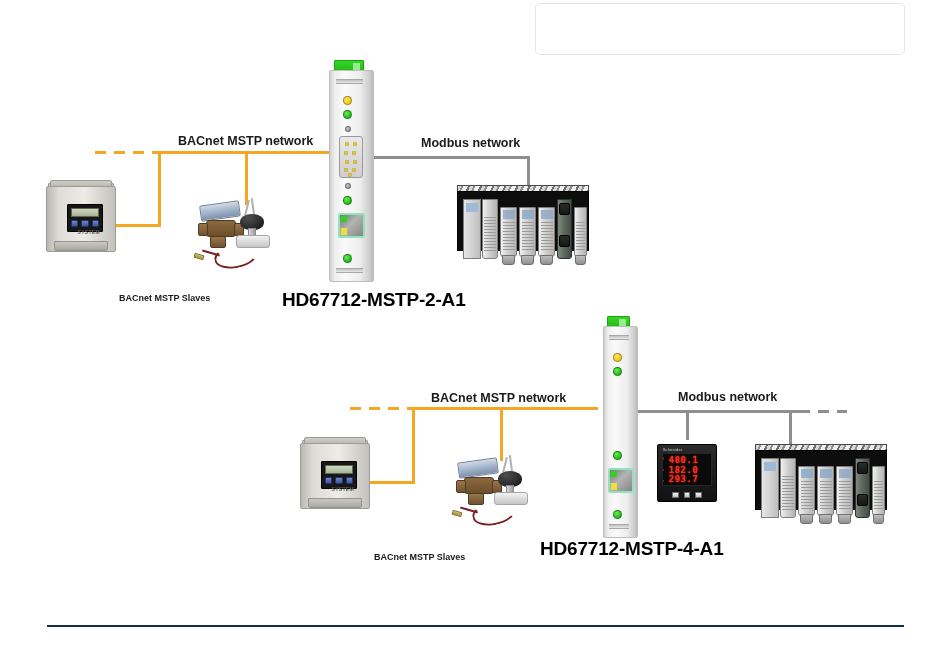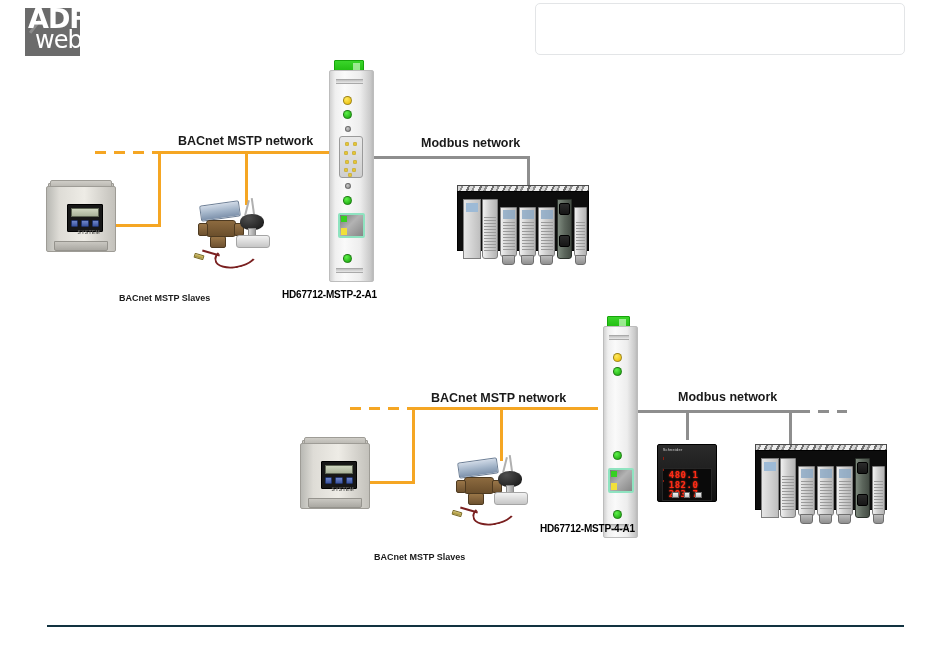--- a/index.html
+++ b/index.html
@@ -82,21 +82,21 @@
   }
   .slaves-label {
     position: absolute;
     font-size: 9px;
     font-weight: bold;
     color: #1a1a1a;
     white-space: nowrap;
   }
   .model-label {
     position: absolute;
-    font-size: 10px;
+    font-size: 19px;
     font-weight: bold;
     color: #000000;
     white-space: nowrap;
     letter-spacing: -0.2px;
   }
 
   
   .module { position: absolute; }
   .module .body {
     position: absolute; left: 0; top: 10px;
@@ -334,21 +334,20 @@
     position: absolute; inset: 0;
     background: linear-gradient(to bottom,#2b2b2b,#111111);
     border: 1px solid #000;
     border-radius: 2px;
   }
   .pm-screen {
     position: absolute; left: 7%; top: 14%;
     width: 86%; height: 60%;
     background: #0a0a0a;
     border: 1px solid #262626;
-    margin-top: 15px;
   }
   .pm-row {
     position: absolute; left: 12%;
     width: 78%; height: 26%;
     color: #ff2b16;
     font-family: "DejaVu Sans Mono", monospace;
     font-size: 9px;
     font-weight: bold;
     letter-spacing: .5px;
     line-height: 1;
@@ -377,25 +376,20 @@
     margin: 0;
     border: none;
     border-top: 2px solid #123240;
   }
 </style>
 </head>
 <body>
 
 <div id="page">
 
-  <div class="logo">
-    <div class="slash"></div>
-    <div class="l1">ADF</div>
-    <div class="l2">web</div>
-  </div>
 
   <div class="header-box"></div>
 
   <div class="dashline orange-d" style="left:95px; top:151px; width:62px;"></div>
   <div class="hline orange" style="left:156px; top:151px; width:186px;"></div>
 
   <div class="vline orange" style="left:158px; top:151px; height:76px;"></div>
   <div class="hline orange" style="left:116px; top:224px; width:44px;"></div>
 
   <div class="vline orange" style="left:245px; top:151px; height:54px;"></div>
@@ -613,17 +607,17 @@
     <div class="plc-mod darkmod" style="left:100px; top:14px; width:15px; height:60px;"></div>
     <div class="plc-dsub" style="left:102px; top:18px; width:11px; height:12px;"></div>
     <div class="plc-dsub" style="left:102px; top:50px; width:11px; height:12px;"></div>
     <div class="plc-mod" style="left:117px; top:22px; width:13px; height:50px;">
         <div class="grill"></div>
       </div>
     <div class="plc-foot" style="left:118px; width:11px; height:10px;"></div>
   </div>
 
   <div class="slaves-label" style="left:374px; top:552px;">BACnet MSTP Slaves</div>
-  <div class="model-label" style="left:540px; top:523px;">HD67712-MSTP-4-A1</div>
+  <div class="model-label" style="left:540px; top:538px;">HD67712-MSTP-4-A1</div>
 
   <hr class="footer-rule">
 
 </div>
 
 </body></html>

